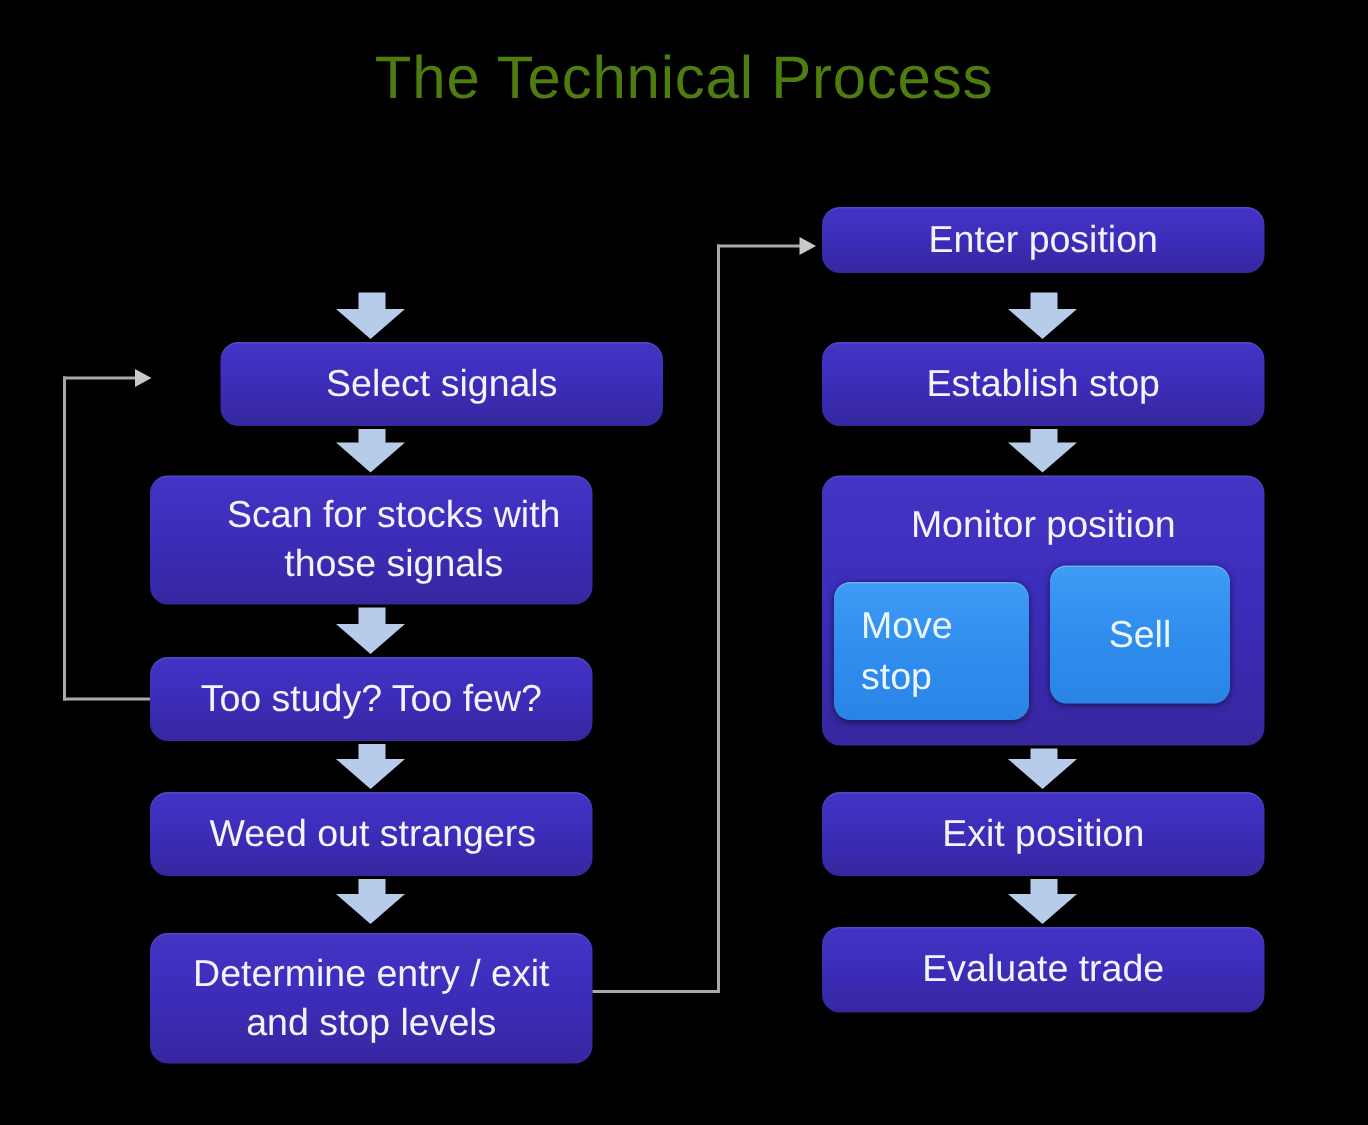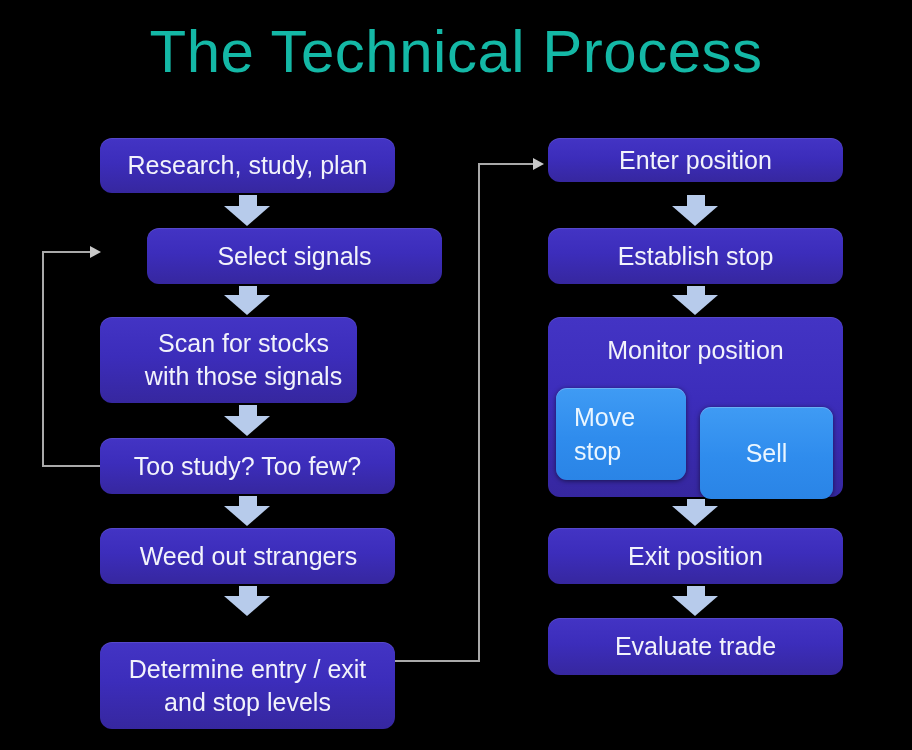--- a/index.html
+++ b/index.html
@@ -18,22 +18,22 @@
     overflow: hidden;
   }
 
   
   #title {
     position: absolute;
     left: 0;
     top: 14px;
     width: 912px;
     text-align: center;
-    color: #14b8a6;
-    font-size: 60px;
+    color: #4d7c0f;
+    font-size: 40px;
     font-weight: 400;
     letter-spacing: 0.5px;
     line-height: 76px;
     white-space: nowrap;
   }
 
   
   .box {
     position: absolute;
     border-radius: 12px;
@@ -117,41 +117,38 @@
     border-left: 11px solid #c9c9c9;
   }
 </style>
 </head>
 <body>
 
 <div id="slide">
 
   <div id="title">The Technical Process</div>
 
-  <div class="box" style="left:100px; top:138px; width:295px; height:55px;">
-    <span>Research, study, plan</span>
-  </div>
 
   <div class="box" style="left:100px; top:228px; width:295px; height:56px;margin-left:47px;">
     <span>Select signals</span>
   </div>
 
-  <div class="box" style="left:100px; top:317px; width:257px; height:86px;padding-left:40px;">
+  <div class="box" style="left:100px; top:317px; width:295px; height:86px;padding-left:40px;">
     <span>Scan for stocks with those signals</span>
   </div>
 
   <div class="box" style="left:100px; top:438px; width:295px; height:56px;">
     <span>Too study?  Too few?</span>
   </div>
 
   <div class="box" style="left:100px; top:528px; width:295px; height:56px;padding-left:12px;">
     <span>Weed out strangers</span>
   </div>
 
-  <div class="box" style="left:100px; top:642px; width:295px; height:87px;">
+  <div class="box" style="left:100px; top:622px; width:295px; height:87px;">
     <span>Determine entry / exit and stop levels</span>
   </div>
 
   <div class="arrow-down" style="left:224px; top:195px; height:31px;">
     <div class="shaft" style="height:13px;"></div>
     <div class="head" style="top:11px;"></div>
   </div>
 
   <div class="arrow-down" style="left:224px; top:286px; height:29px;">
     <div class="shaft" style="height:11px;"></div>
@@ -182,21 +179,21 @@
   </div>
 
   <div class="box" style="left:548px; top:228px; width:295px; height:56px;">
     <span>Establish stop</span>
   </div>
 
   <div class="subbox left-text" style="left:556px; top:388px; width:130px; height:92px;">
     <span>Move stop</span>
   </div>
 
-  <div class="subbox center-text" style="left:700px; top:407px; width:133px; height:92px;">
+  <div class="subbox center-text" style="left:700px; top:377px; width:120px; height:92px;">
     <span>Sell</span>
   </div>
 
   <div class="box" style="left:548px; top:528px; width:295px; height:56px;">
     <span>Exit position</span>
   </div>
 
   <div class="box" style="left:548px; top:618px; width:295px; height:57px;">
     <span>Evaluate trade</span>
   </div>

